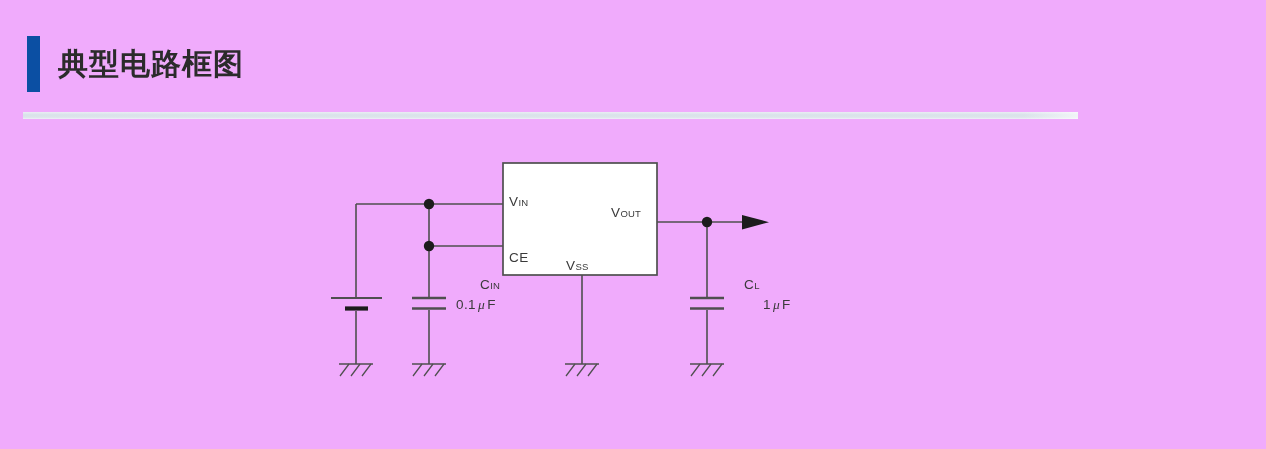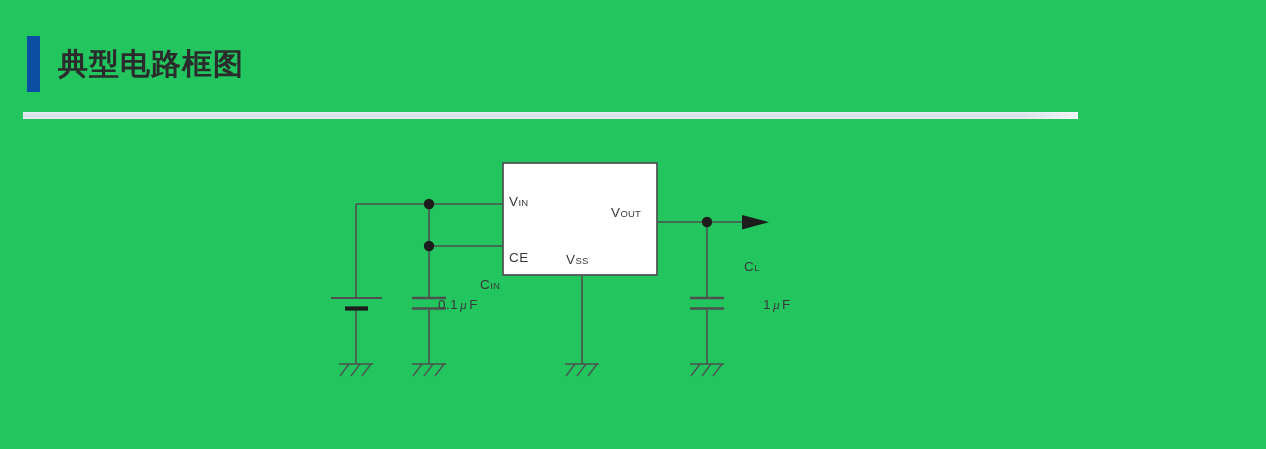--- a/index.html
+++ b/index.html
@@ -1,20 +1,20 @@
 <!DOCTYPE html>
 <html style="--accent-blue: #0b4fa3; --title-gray: #2b2b2b; --divider-top: #e9eef3; --divider-mid: #d9e2ea; --divider-bottom: #eef2f6; --wire-gray: #4f4f4f; --ink-black: #1c1c1c; --label-gray: #3a3a3a;"><head>
 <meta charset="utf-8">
 <style>
   html, body { margin:0; padding:0; background:#ffffff; }
   body {
     width:1266px; height:449px; overflow:hidden;
     font-family:"Liberation Sans", sans-serif;
   }
-  .page { position:relative; width:1266px; height:449px; background:#22c55e; }
+  .page { position:relative; width:1266px; height:449px; background:#f0abfc; }
 
   
   .section-header {
     position:absolute; left:27px; top:36px; height:56px;
     display:flex; align-items:center;
   }
   .accent-bar {
     width:13px; height:56px; flex:0 0 13px;
     background:var(--accent-blue,#0b4fa3);
     margin-right:18px;
@@ -116,24 +116,24 @@
 
       <polygon points="742,215 742,229.5 769,222.2" fill="#1c1c1c"></polygon>
     </svg>
 
     <span class="clabel" style="left:509px; top:195px"><span>V</span><span class="sp">IN</span></span>
 
     <span class="clabel" style="left:509px; top:251px"><span>CE</span><span class="sp"></span></span>
 
     <span class="clabel" style="left:611px; top:206px"><span>V</span><span class="sp">OUT</span></span>
 
-    <span class="clabel" style="left:566px; top:253px"><span>V</span><span class="sp">SS</span></span>
+    <span class="clabel" style="left:566px; top:259px"><span>V</span><span class="sp">SS</span></span>
 
     <span class="clabel" style="left:480px; top:278px"><span>C</span><span class="sp">IN</span></span>
 
-    <span class="clabel" style="left:438px; top:298px"><span>0.1</span><span class="mu">μ</span><span>F</span></span>
+    <span class="clabel" style="left:456px; top:298px"><span>0.1</span><span class="mu">μ</span><span>F</span></span>
 
-    <span class="clabel" style="left:744px; top:260px"><span>C</span><span class="sp">L</span></span>
+    <span class="clabel" style="left:744px; top:278px"><span>C</span><span class="sp">L</span></span>
 
     <span class="clabel" style="left:763px; top:298px"><span>1</span><span class="mu">μ</span><span>F</span></span>
 
   </div>
 </div>
 
 </body></html>

